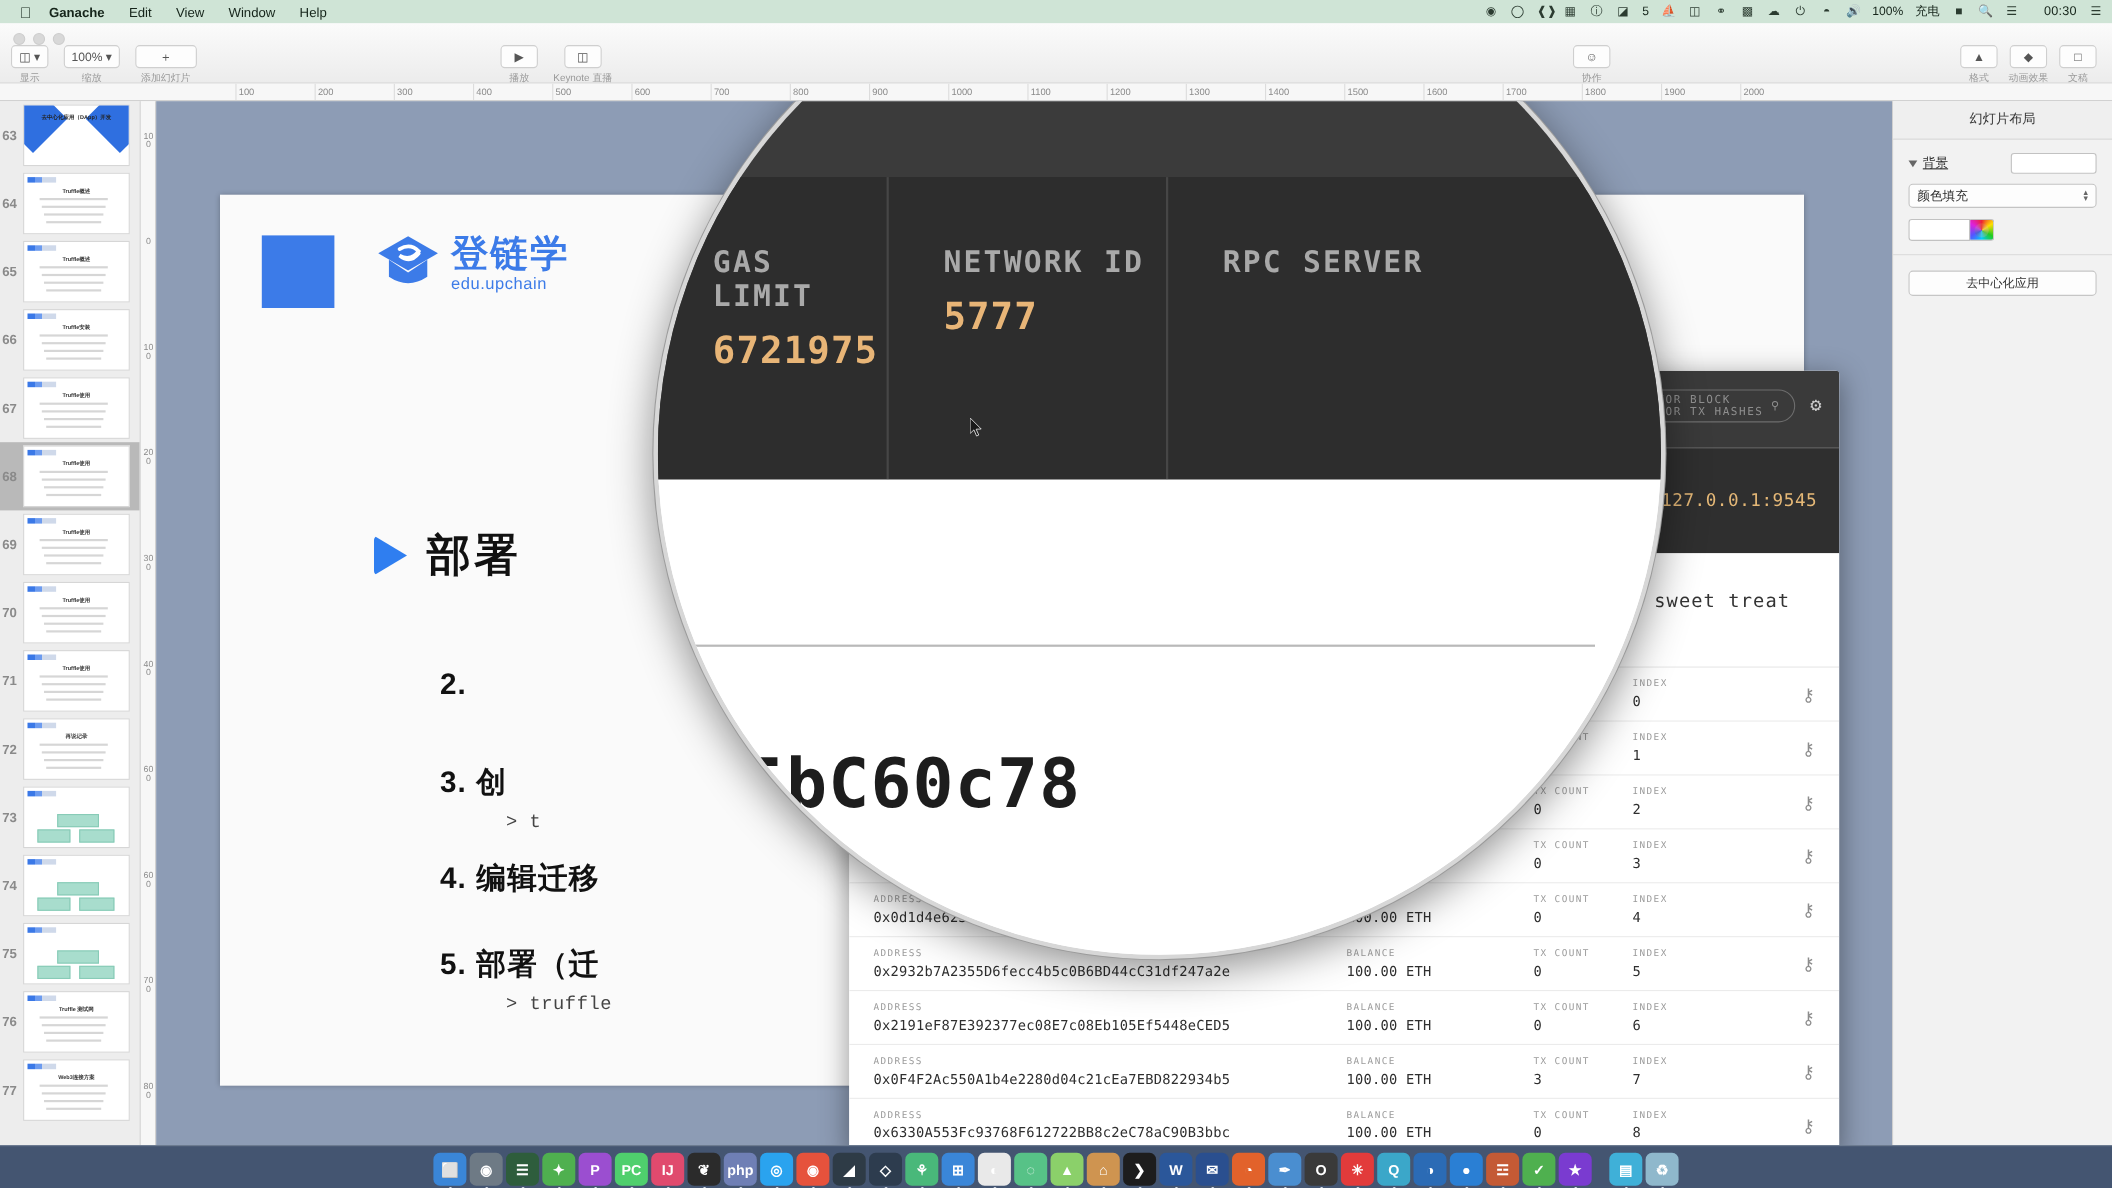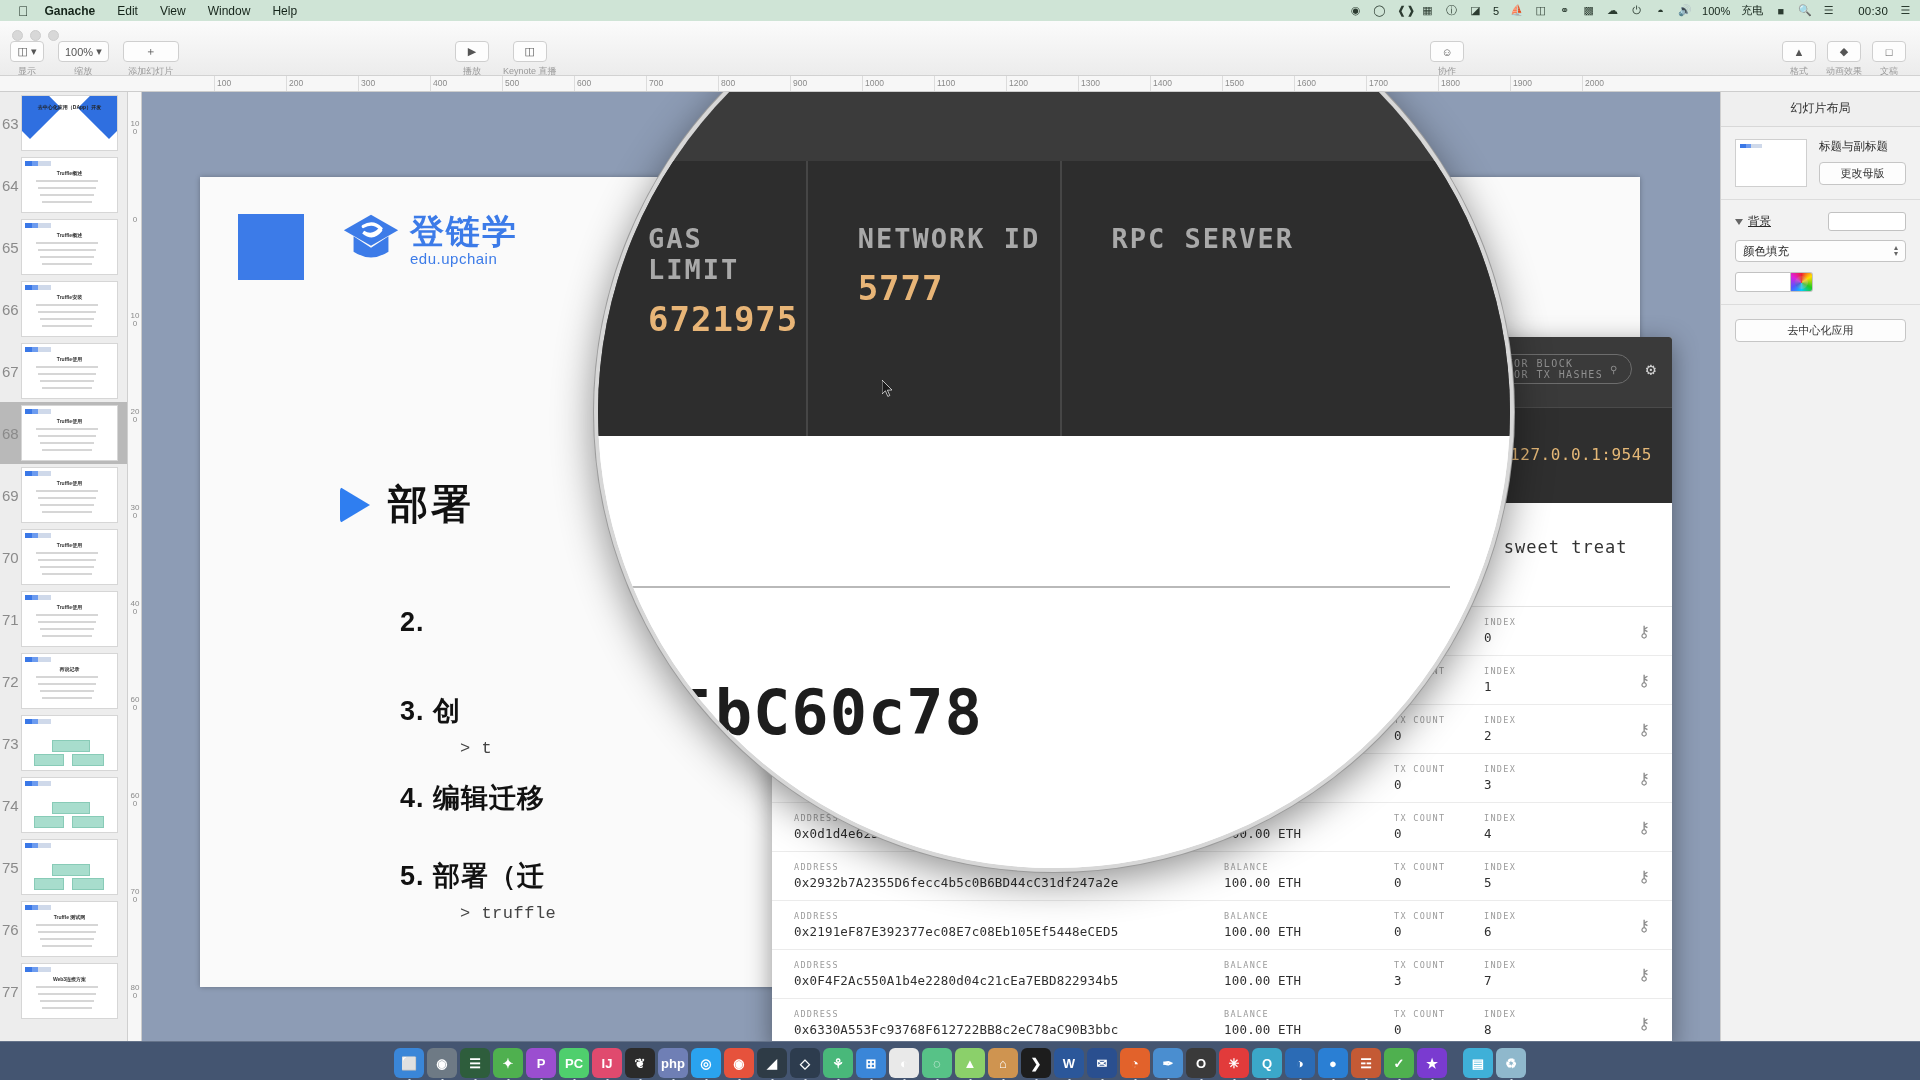--- a/index.html
+++ b/index.html
@@ -57,21 +57,21 @@
 
   #kn-body{ position:absolute; left:0; top:71px; right:0; bottom:0; display:flex; }
 
   
   #navigator{
     width:128px; background:#ededed; border-right:1px solid #cfcfcf;
     overflow:hidden; position:relative; flex:0 0 128px;
   }
   .thumb-row{ display:flex; align-items:center; padding:3px 4px 3px 2px; gap:3px;}
   .thumb-row.sel{ background:#b9b9b9; }
-  .thumb-num{ width:16px; text-align:left; font-size:15px; color:#8a8a8a; flex:0 0 16px;}
+  .thumb-num{ width:16px; text-align:left; font-size:12px; color:#8a8a8a; flex:0 0 16px;font-weight:bold;}
   .thumb{
     width:97px; height:56px; background:#fff; border:1px solid #d6d6d6;
     position:relative; overflow:hidden; flex:0 0 auto;
   }
   .thumb .tlogo{ position:absolute; left:3px; top:3px; width:26px; height:5px;
      background:linear-gradient(90deg,#3a78e7 0 7px,#6c9bef 7px 13px,#cfd9ea 13px 100%);}
   .thumb .ttitle{ position:absolute; left:0; right:0; top:12px; text-align:center;
      font-size:5px; color:#333; font-weight:bold;}
   .thumb .tline{ position:absolute; height:1.5px; background:#d6d6d6;}
   .thumb .tbox{ position:absolute; background:#a8ddcd; border:1px solid #88cbb7;}
@@ -872,31 +872,20 @@
       </div>
 
       <svg class="cursor" viewBox="0 0 12 18">
         <path d="M0 0 L0 14 L3.4 10.8 L5.8 16.4 L7.8 15.5 L5.4 10.2 L10 10 Z" fill="#1a1a1a" stroke="#fff" stroke-width=".7"></path>
       </svg>
     </div>
 
     <div id="inspector">
       <div class="insp-title">幻灯片布局</div>
 
-      <div class="insp-sec">
-        <div class="insp-master">
-          <div class="master-thumb">
-              <span class="ml"></span>
-            </div>
-          <div style="flex:1;">
-            <div class="master-name">标题与副标题</div>
-            <div class="btn-sm">更改母版</div>
-          </div>
-        </div>
-      </div>
 
 
       <div class="insp-sec">
         <div class="bg-row">
           <div class="disc" style="margin-bottom:0;text-decoration:underline;">
             <span class="tri-d"></span>
             <span>背景</span>
           </div>
           <div class="swatch-wide"></div>
         </div>

